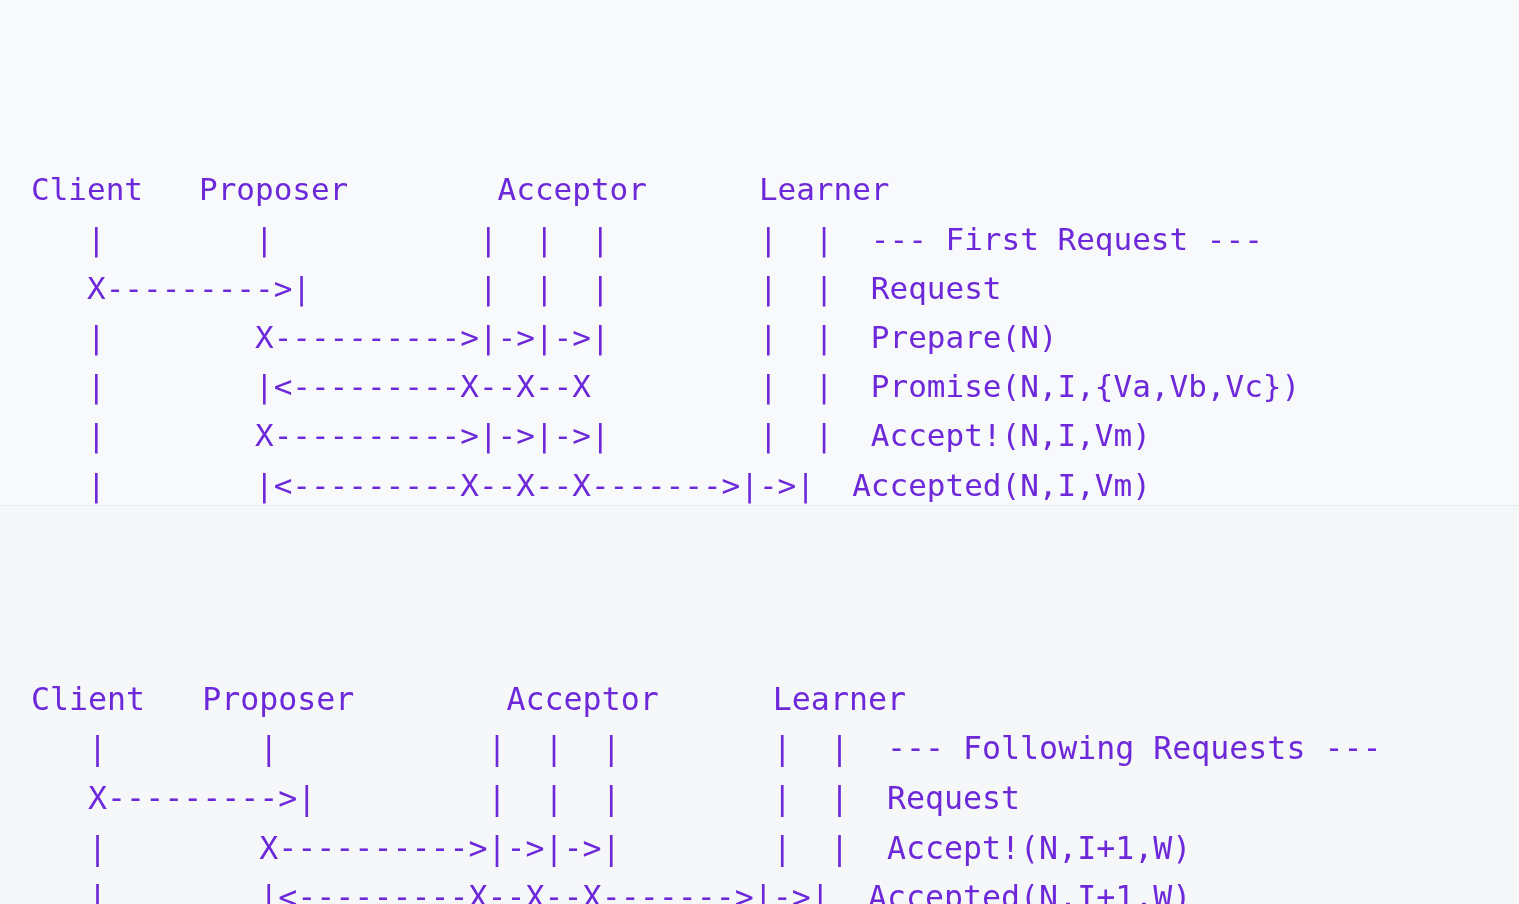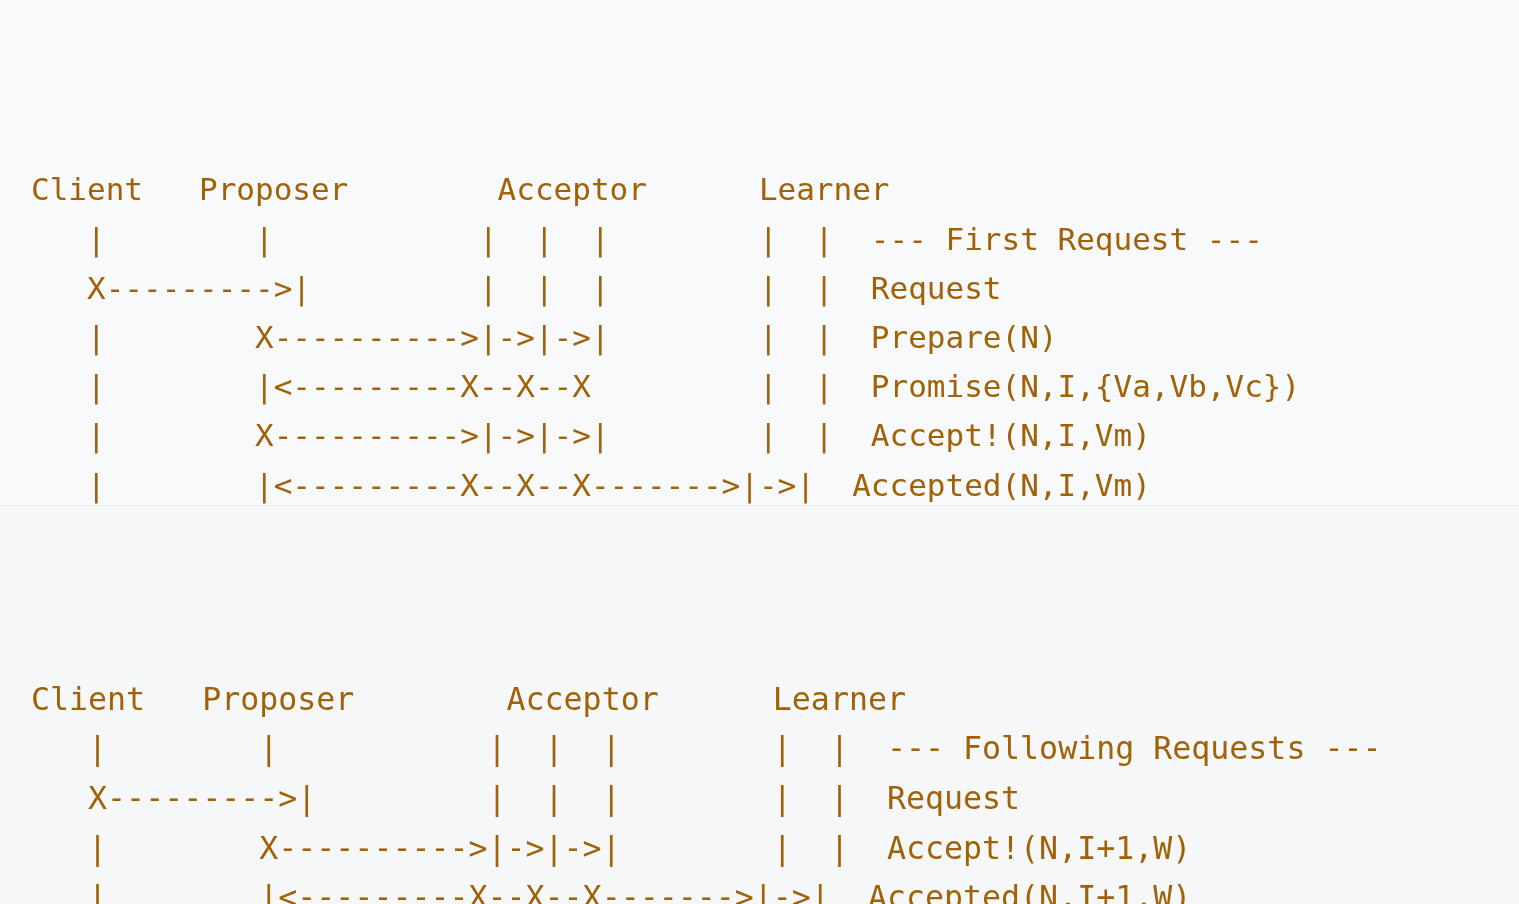--- a/index.html
+++ b/index.html
@@ -16,21 +16,21 @@
     background:linear-gradient(to right,#e8f4fd 0%,#eef5fa 45%,#f6f8fa 100%);
     pointer-events:none;
   }
   .top-band{
     position:absolute;left:0;top:0;width:1519px;height:7px;
     background:linear-gradient(to bottom,#d9dde1 0%,#eceff2 60%,#f6f8fa 100%);
     pointer-events:none;
   }
   .panel{
     position:absolute;left:0;width:1519px;
-    color:#a16207;
+    color:#6d28d9;
     white-space:pre;
   }
   #panel-first{
     top:0;height:505px;
     background:#f7f9fa;
     font-size:31px;
     line-height:49.2px;
     letter-spacing:0px;
   }
   #panel-following{

